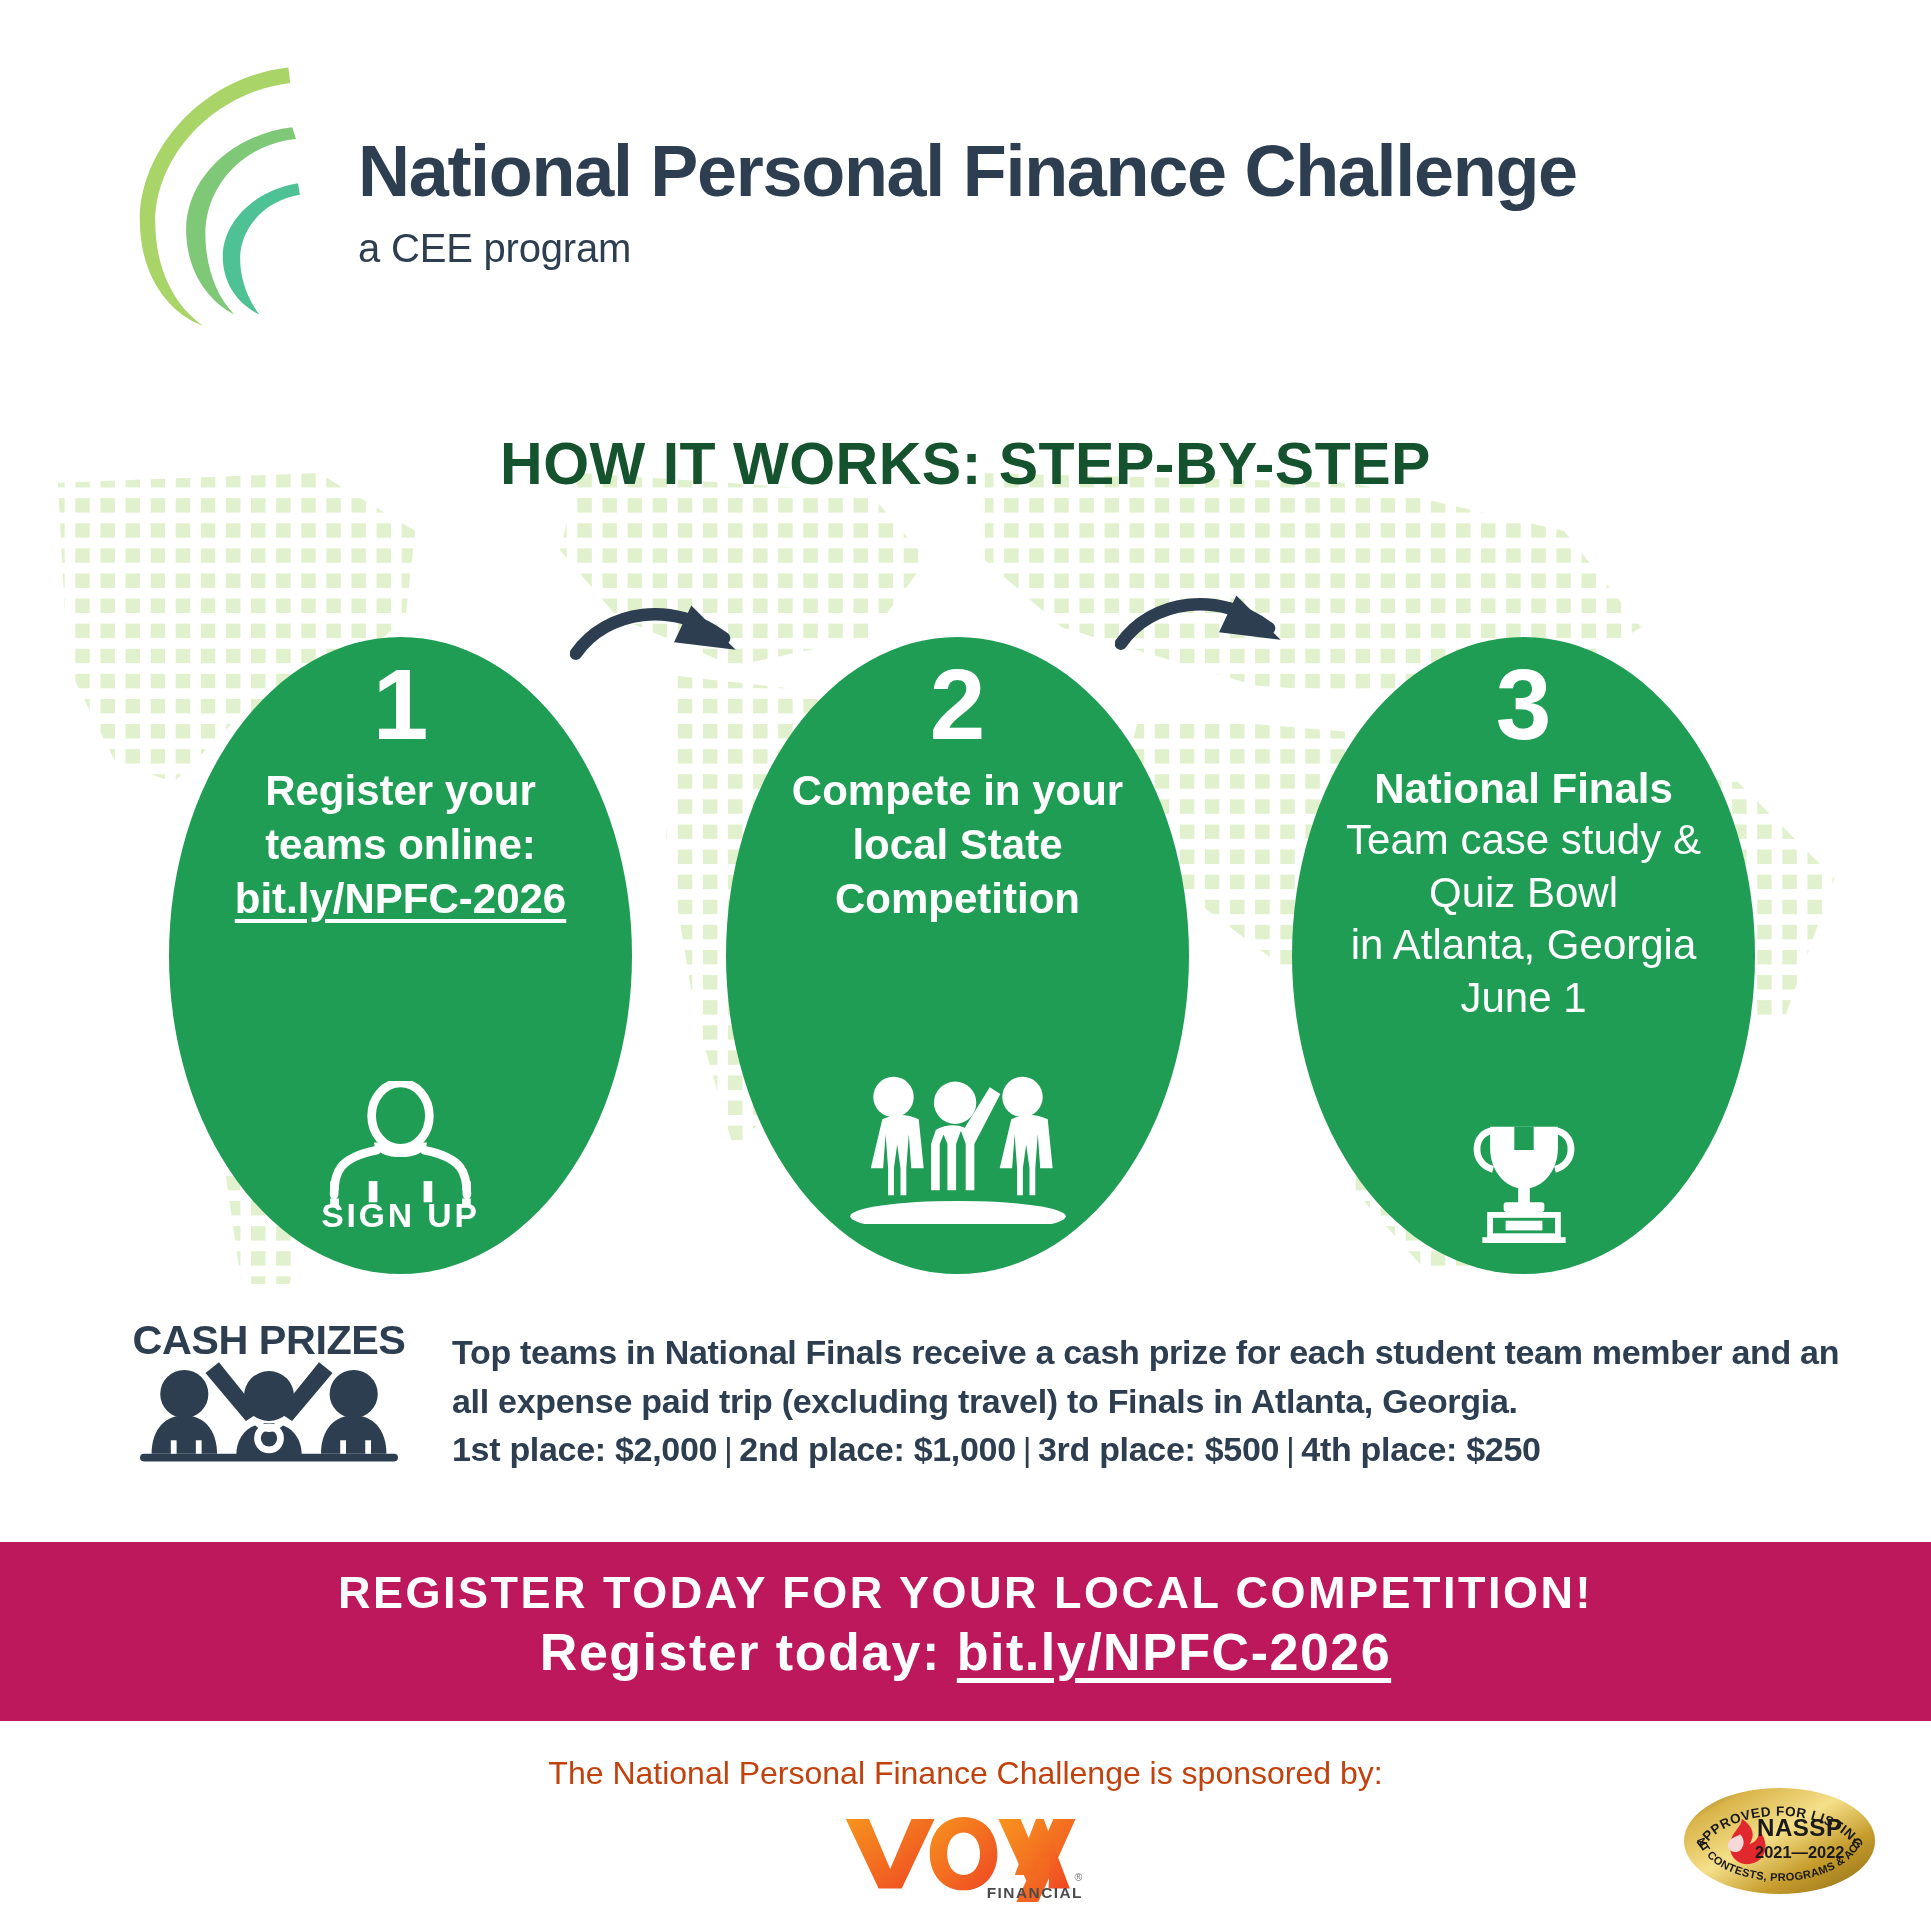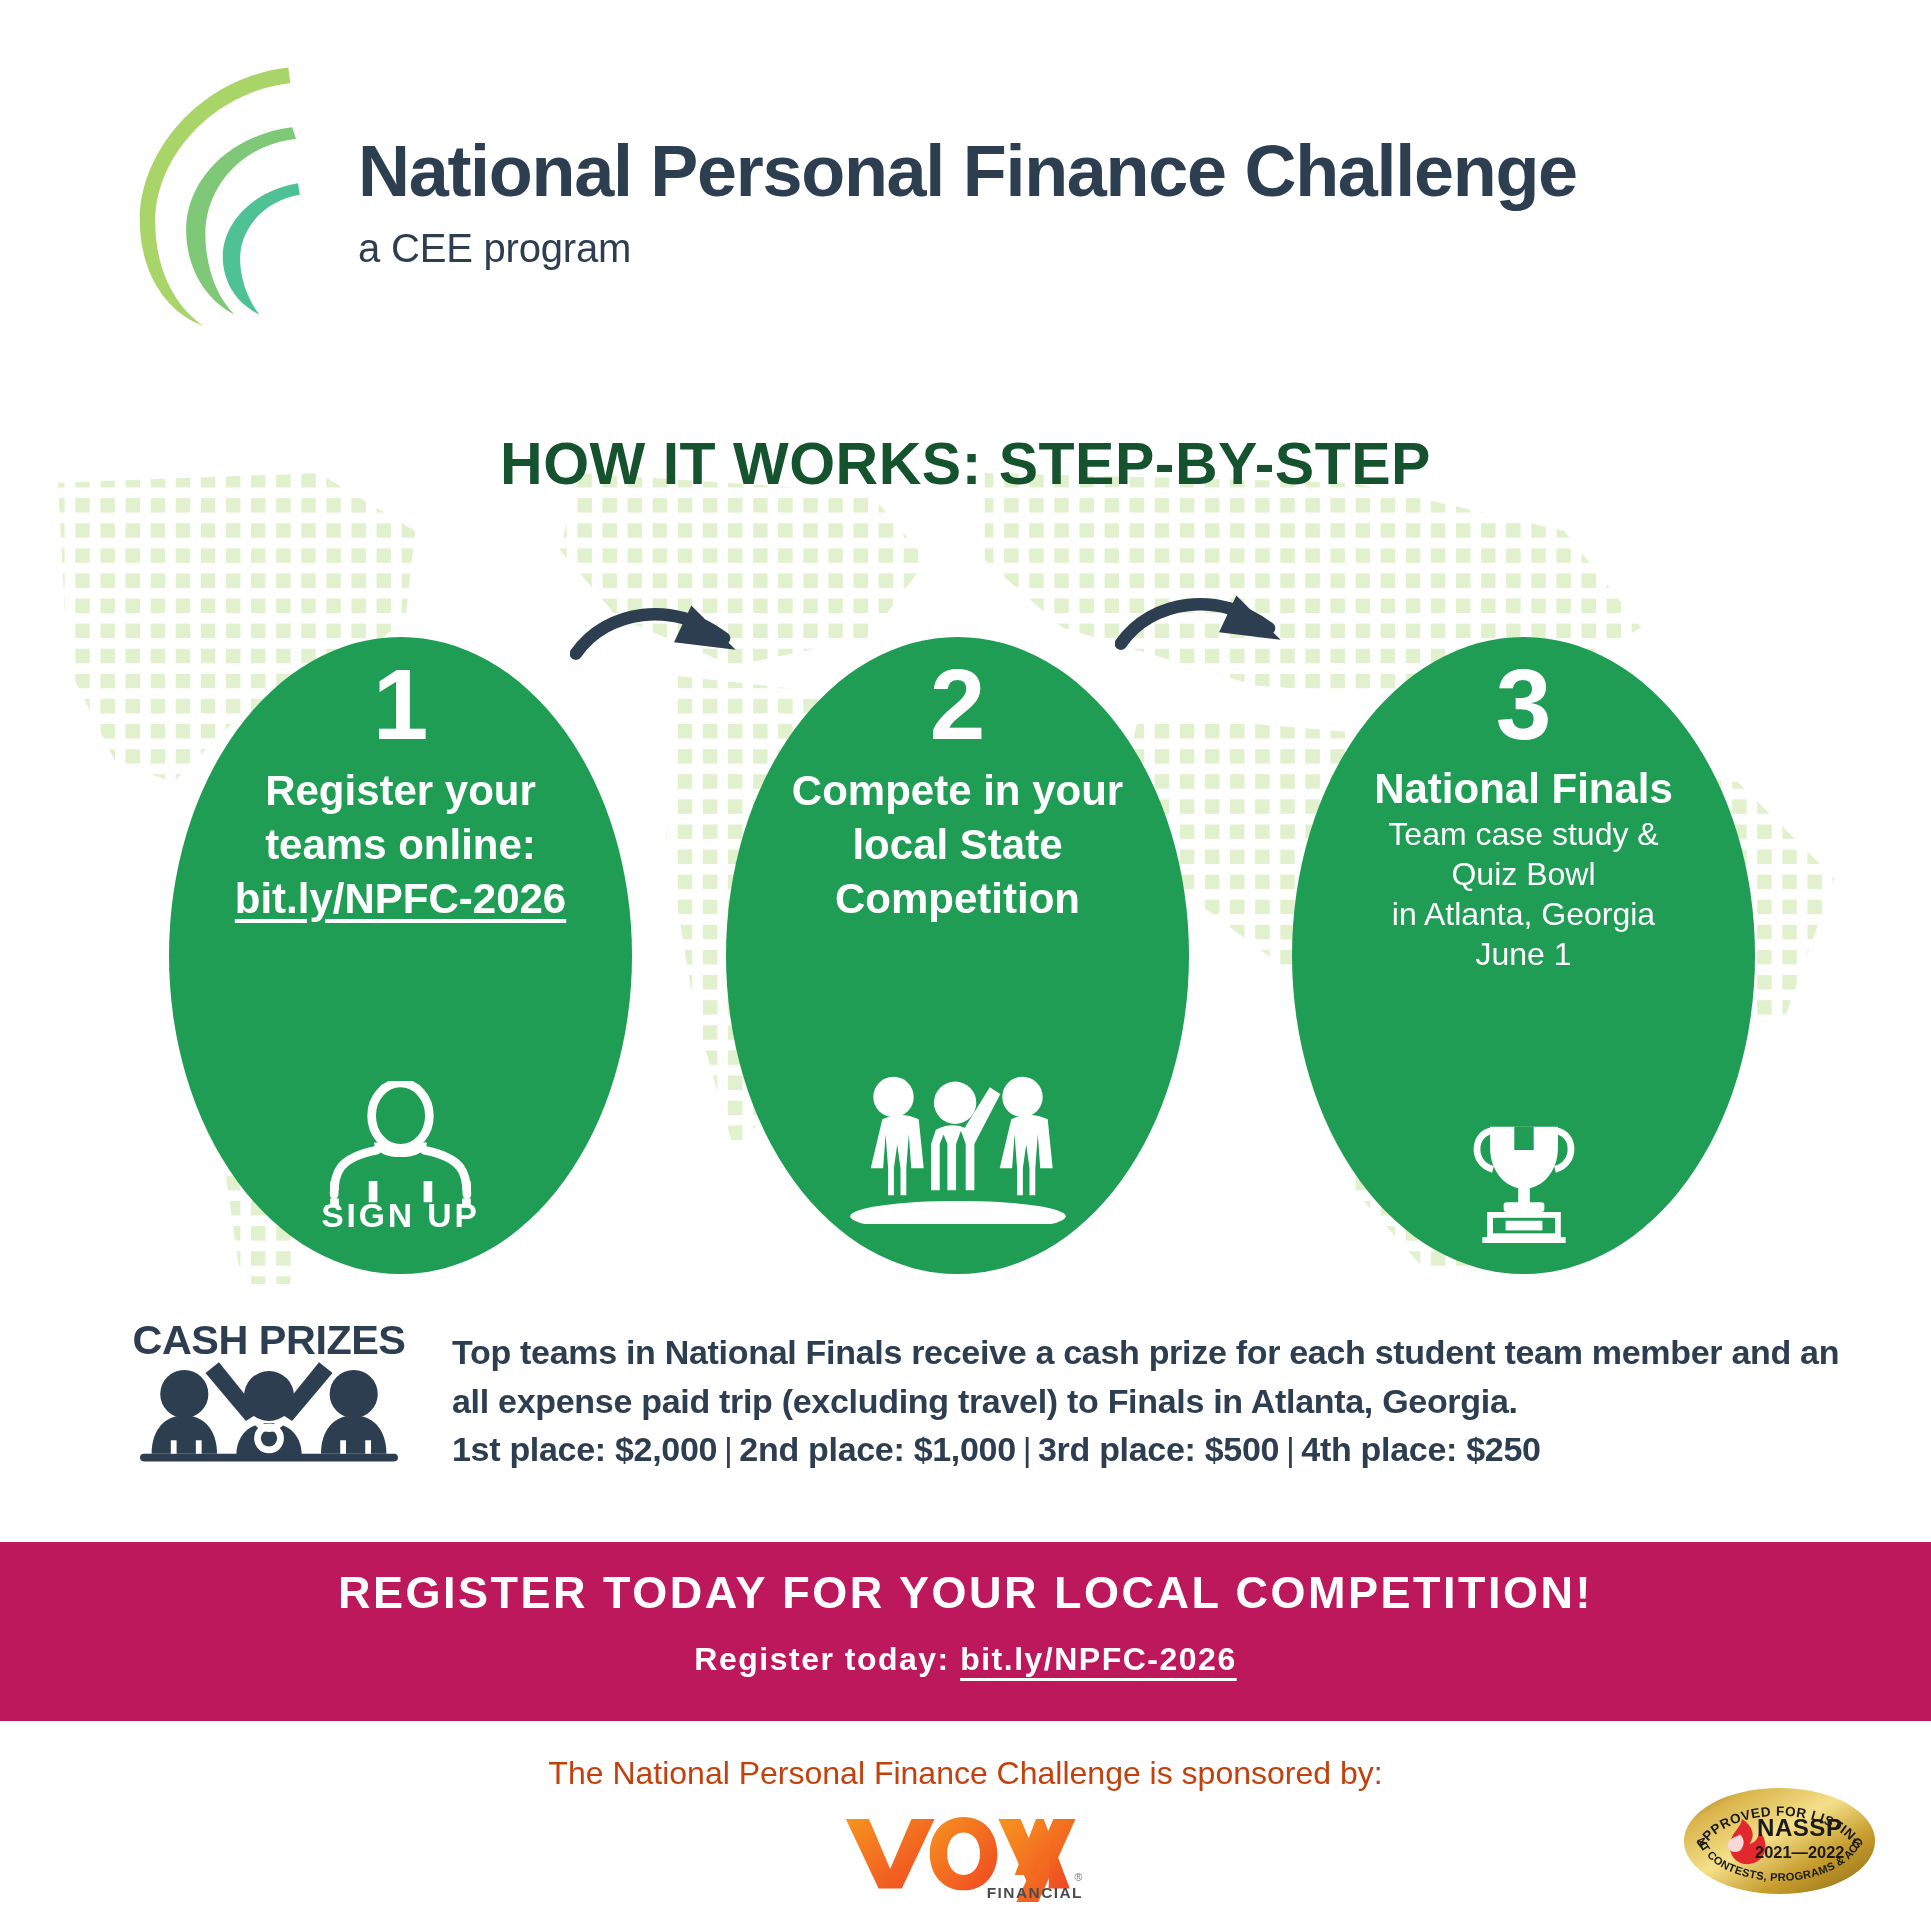--- a/index.html
+++ b/index.html
@@ -103,21 +103,21 @@
   }
   .step-body .line { display: block; }
   .step-body .u { text-decoration: underline; text-underline-offset: 5.8px; }
 
   .step3-head {
     font-size: 42px;
     font-weight: 700;
     line-height: 1.2;
   }
   .step3-sub {
-    font-size: 32px;
+    font-size: 42px;
     font-weight: 400;
     line-height: 1.25;
   }
 
   .step-icon {
     position: absolute;
     left: 0; right: 0;
     display: flex;
     justify-content: center;
   }
@@ -163,22 +163,22 @@
     color: #ffffff;
     text-align: center;
     padding-top: 25px;
   }
   .cta-line1 {
     font-size: 45px;
     font-weight: 700;
     letter-spacing: 2.5px;
   }
   .cta-line2 {
-    margin-top: 22px;
-    font-size: 32px;
+    margin-top: 3px;
+    font-size: 52px;
     font-weight: 700;
     letter-spacing: 1.5px;
   }
   .cta-line2 .u { text-decoration: underline; text-underline-offset: 7.7px; }
 
   
   .sponsor-note {
     position: absolute;
     left: 0; top: 1755px;
     width: 1931px;

